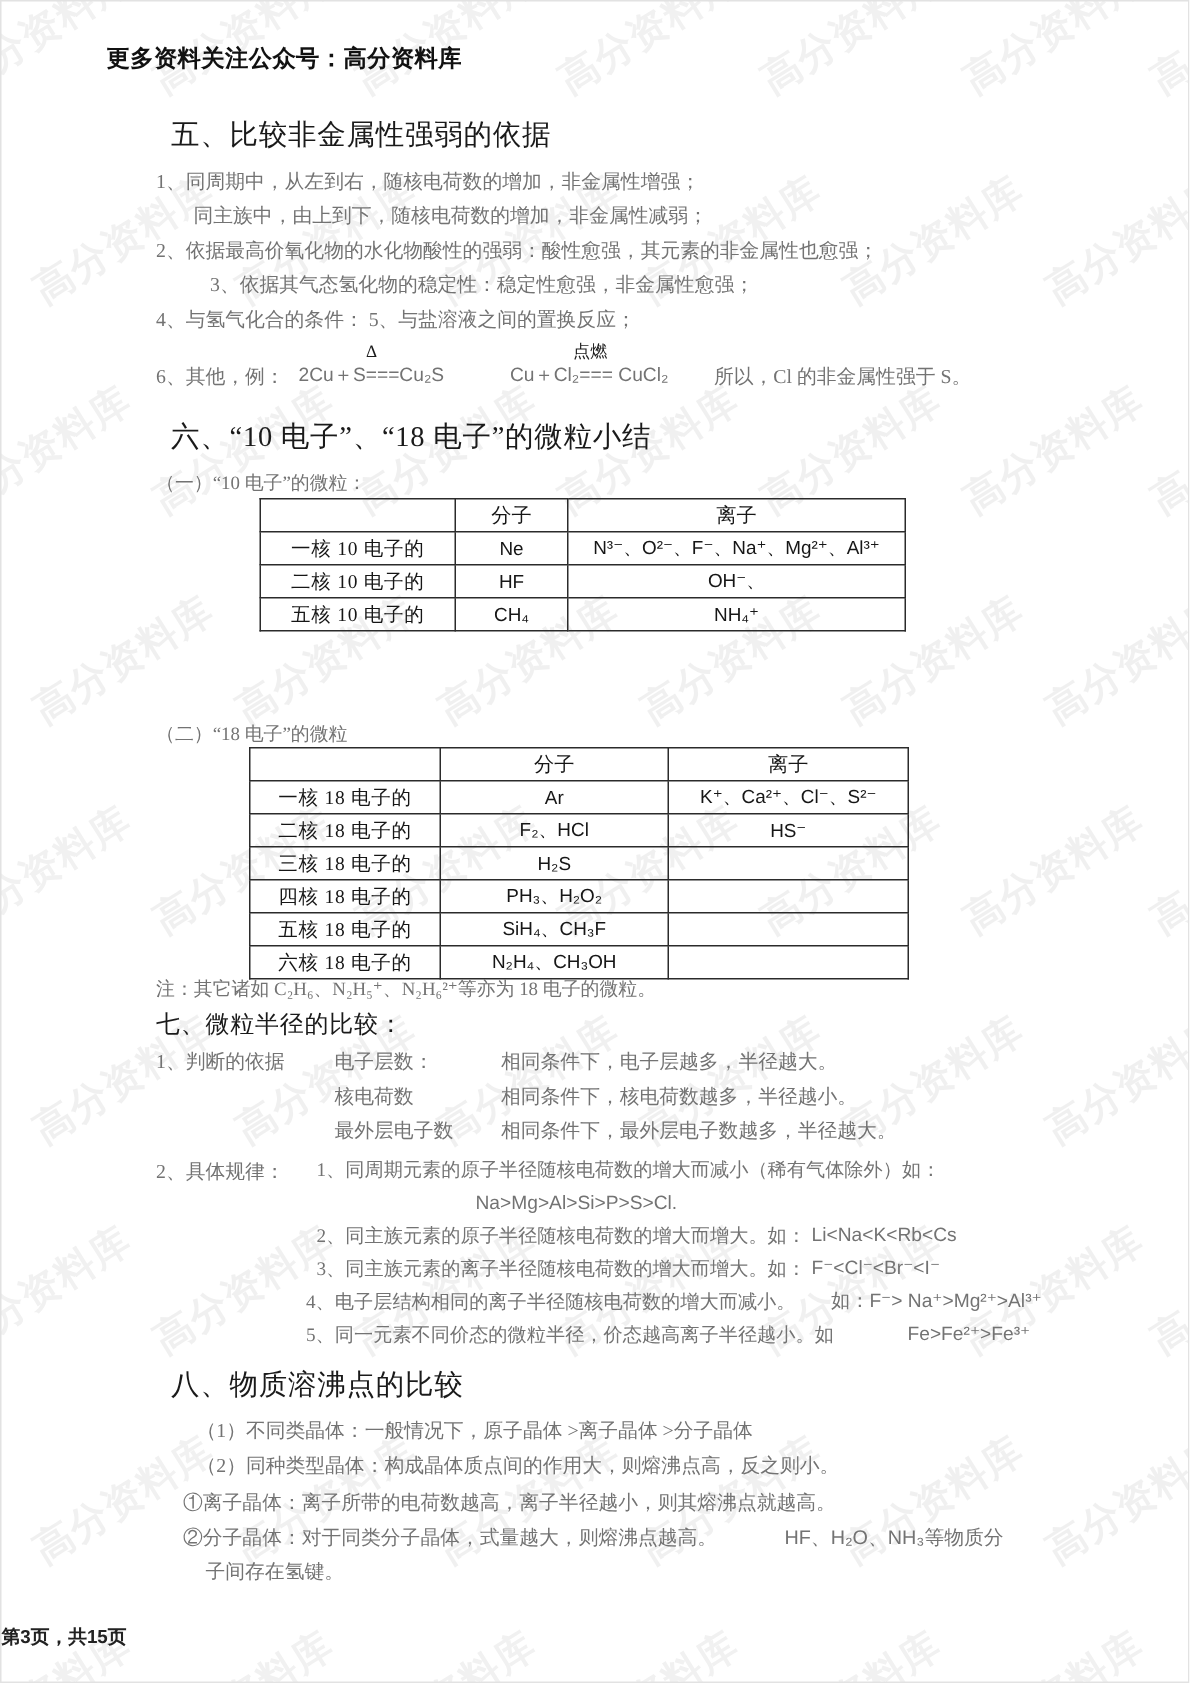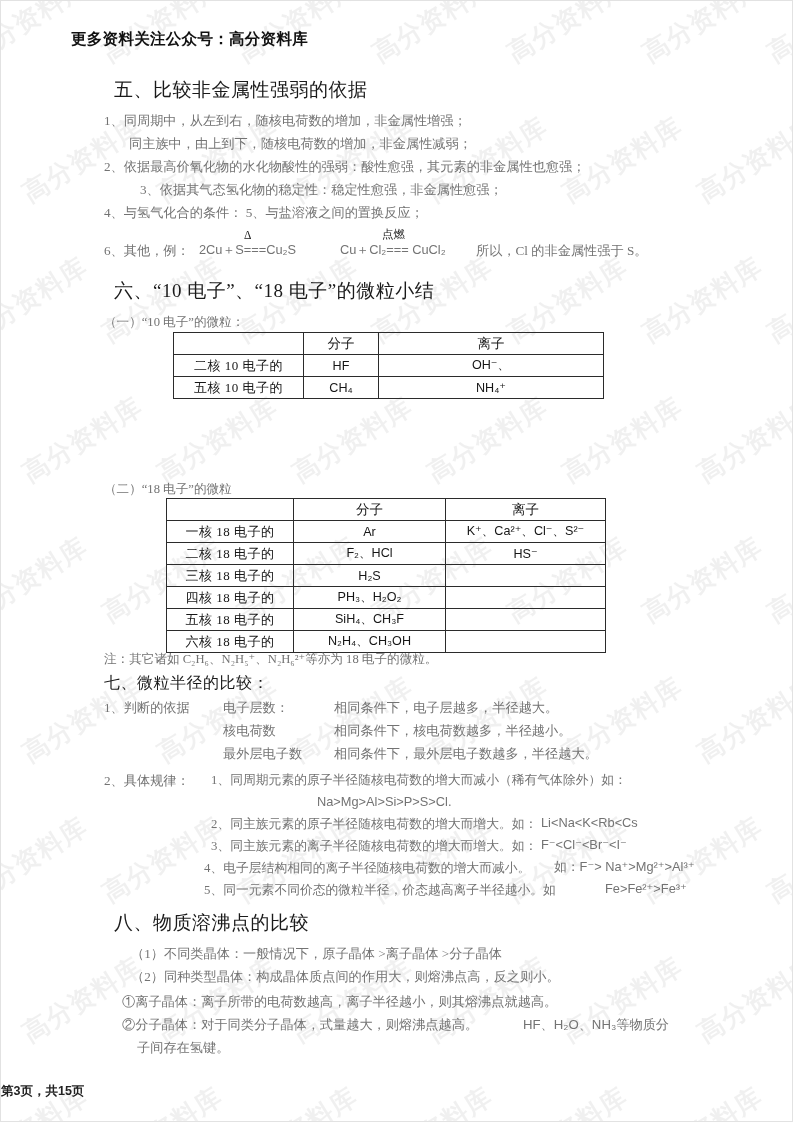--- a/index.html
+++ b/index.html
@@ -228,20 +228,25 @@
           <col style="width:75px">
           <col style="width:225px">
         </colgroup>
       <tbody>
           <tr>
             <td class="hd"></td>
             <td class="hd">分子</td>
             <td class="hd">离子</td>
           </tr>
           <tr>
+            <td class="lab ">一核 10 电子的</td>
+            <td>Ne</td>
+            <td>N³⁻、O²⁻、F⁻、Na⁺、Mg²⁺、Al³⁺</td>
+          </tr>
+          <tr>
             <td class="lab ">二核 10 电子的</td>
             <td>HF</td>
             <td>OH⁻、</td>
           </tr>
           <tr>
             <td class="lab ">五核 10 电子的</td>
             <td>CH₄</td>
             <td>NH₄⁺</td>
           </tr>
         </tbody>

